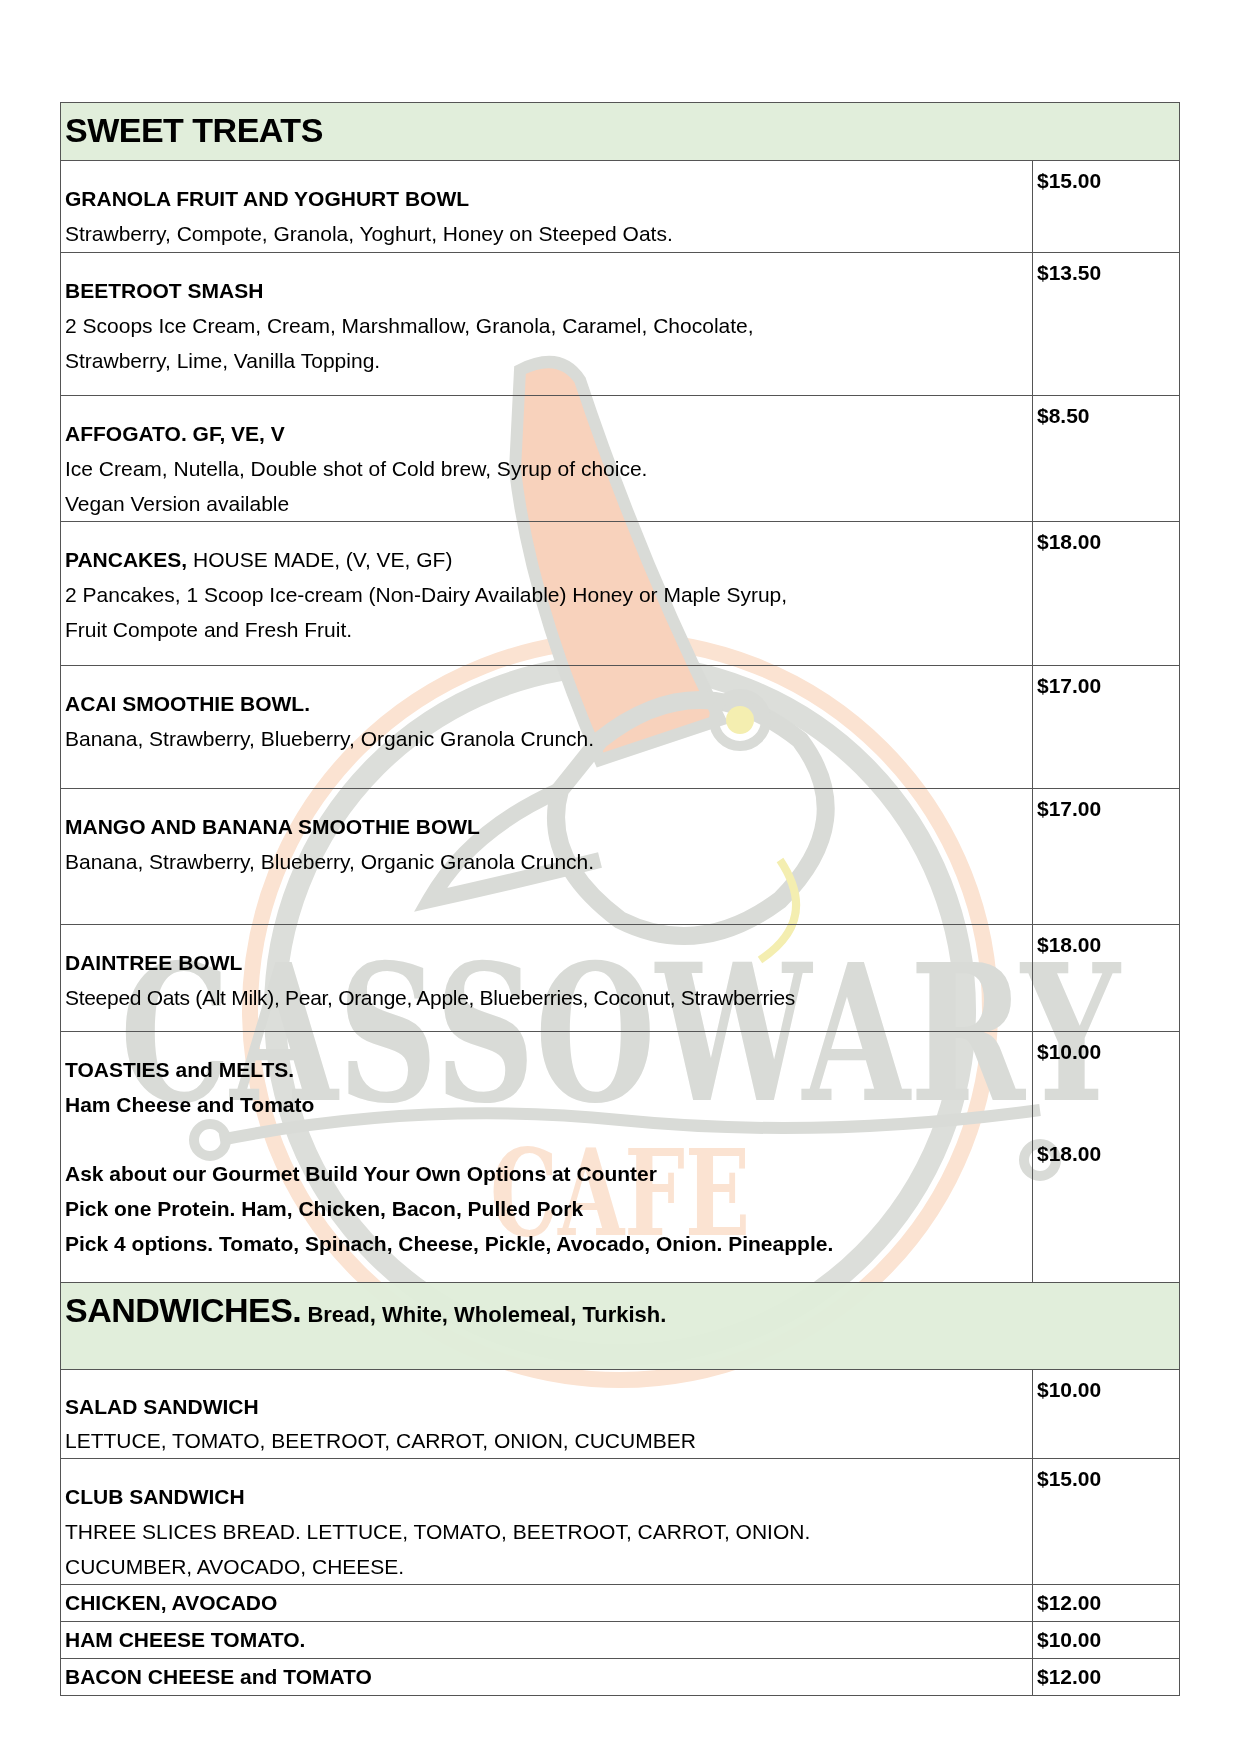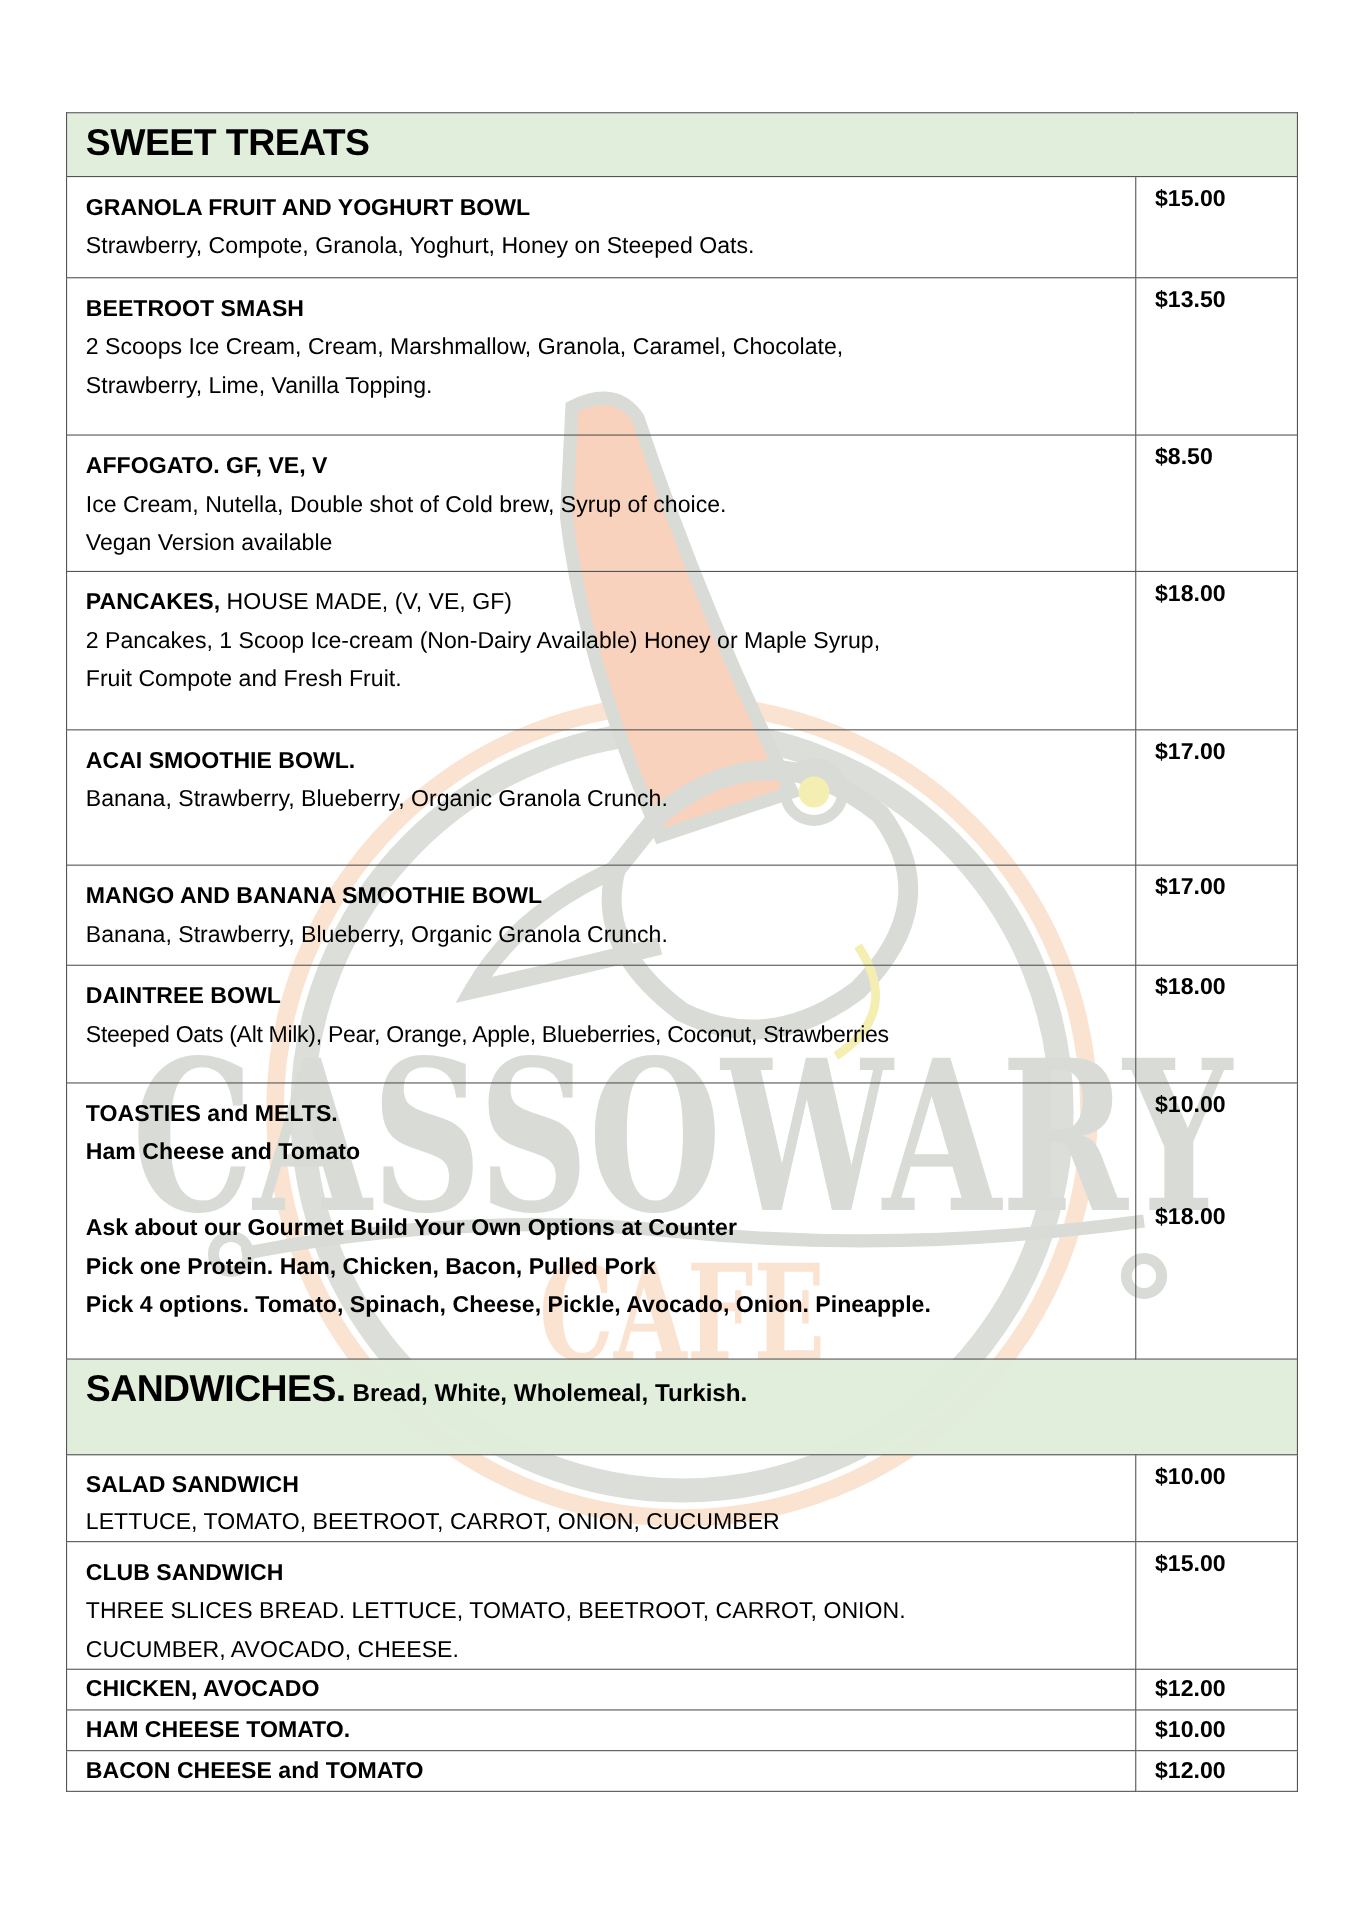--- a/index.html
+++ b/index.html
@@ -1,27 +1,27 @@
 <!DOCTYPE html>
 <html><head>
 <meta charset="utf-8">
 <style>
   html, body { margin:0; padding:0; background:#ffffff; }
   body { width:1241px; height:1755px; position:relative; overflow:hidden;
          font-family:"Liberation Sans", sans-serif; color:#000; }
   .watermark { position:absolute; left:0; top:0; width:1241px; height:1755px; z-index:0; pointer-events:none; }
   .menu-table { position:absolute; left:60px; top:102px; width:1120px; z-index:1;
                 border-collapse:collapse; table-layout:fixed; }
-  .menu-table td { border:1.5px solid #555; vertical-align:top; padding:0 17px; }
+  .menu-table td { border:1.5px solid #555; vertical-align:top; padding:0 4px; }
   .col-desc { width:952px; }
   .col-price { width:144px; }
   .section-header td { background:rgba(224,237,218,0.97); }
   .section-title { font-weight:bold; font-size:34px; line-height:54px; letter-spacing:-0.5px; }
   .section-sub { font-weight:bold; font-size:22px;text-align:center; }
-  .item-title { font-weight:bold; font-size:21px; line-height:35px; margin-top:10px; }
+  .item-title { font-weight:bold; font-size:21px; line-height:35px; margin-top:20px; }
   .item-title .light { font-weight:normal; }
   .item-desc { font-size:21px; line-height:35px; }
   .item-desc.bold { font-weight:bold; }
   .price { font-weight:bold; font-size:21px; line-height:35px; margin-top:2px; }
   .gap { height:34px; }
   .spacer-line { line-height:35px; }
 </style>
 </head>
 <body>
 
@@ -108,21 +108,21 @@
   <tr style="height:123px">
     <td>
           <div class="item-title">ACAI SMOOTHIE BOWL.</div>
         <div class="item-desc">Banana, Strawberry, Blueberry, Organic Granola Crunch.</div>
         </td>
     <td>
           <div class="price">$17.00</div>
         </td>
   </tr>
 
-  <tr style="height:91px">
+  <tr style="height:136px">
     <td>
           <div class="item-title">MANGO AND BANANA SMOOTHIE BOWL</div>
         <div class="item-desc">Banana, Strawberry, Blueberry, Organic Granola Crunch.</div>
         </td>
     <td>
           <div class="price">$17.00</div>
         </td>
   </tr>
 
   <tr style="height:107px">

